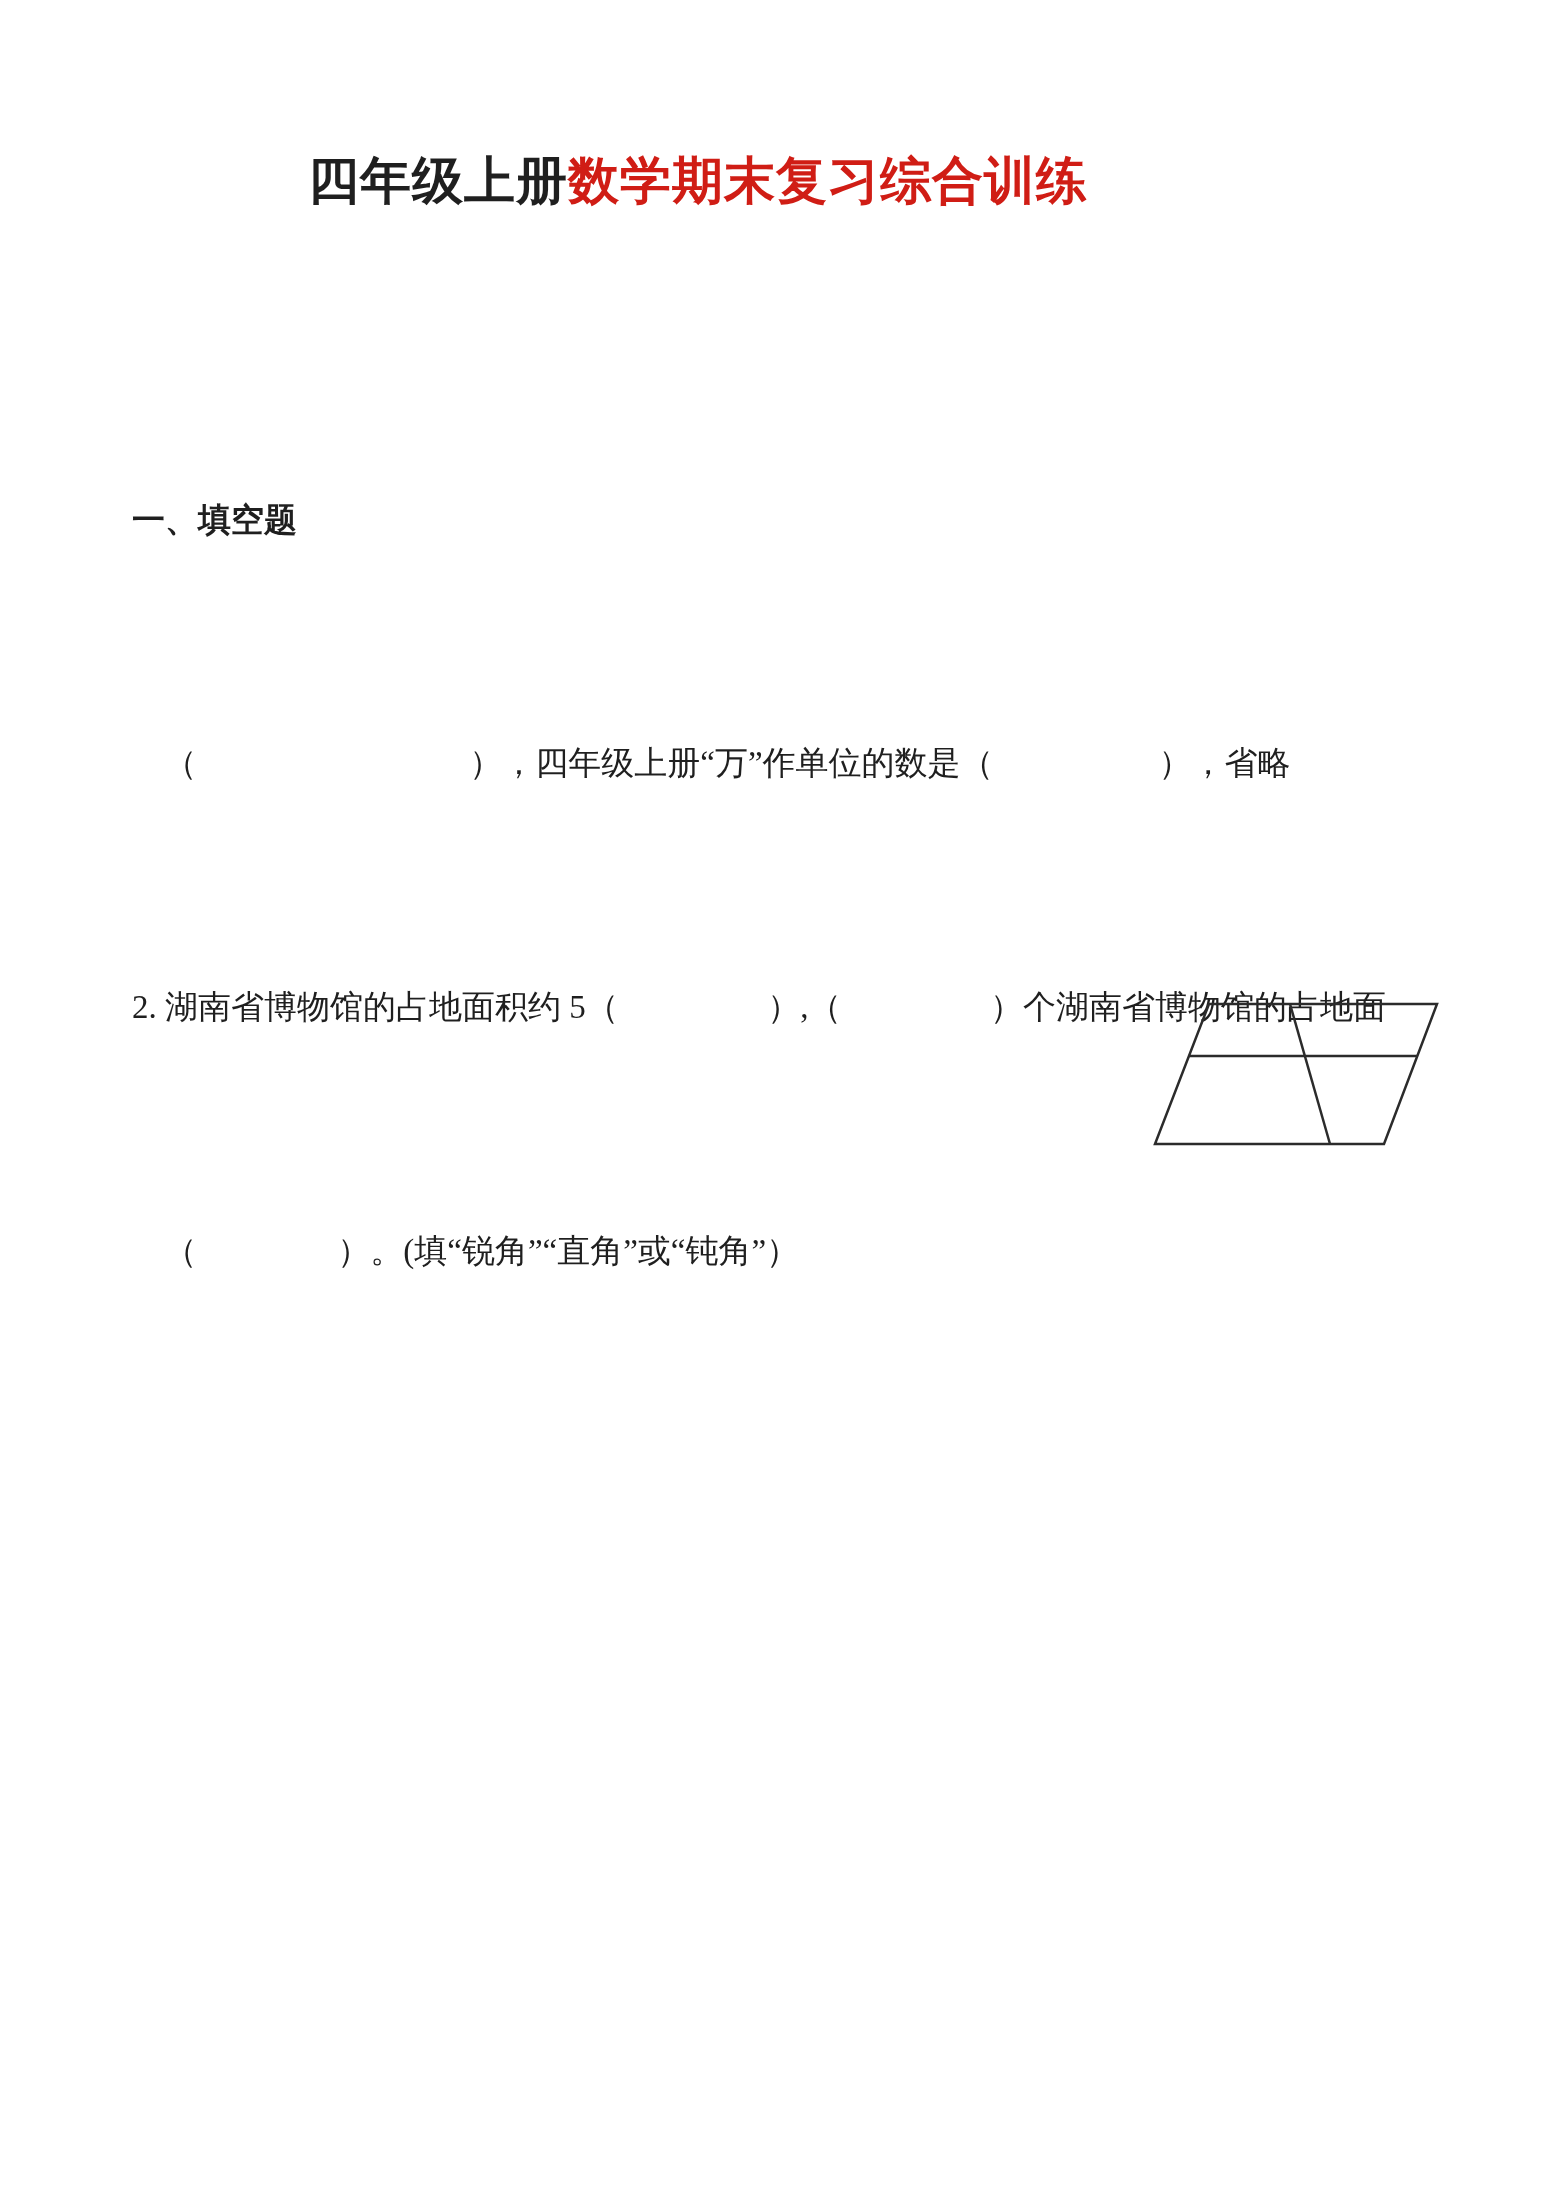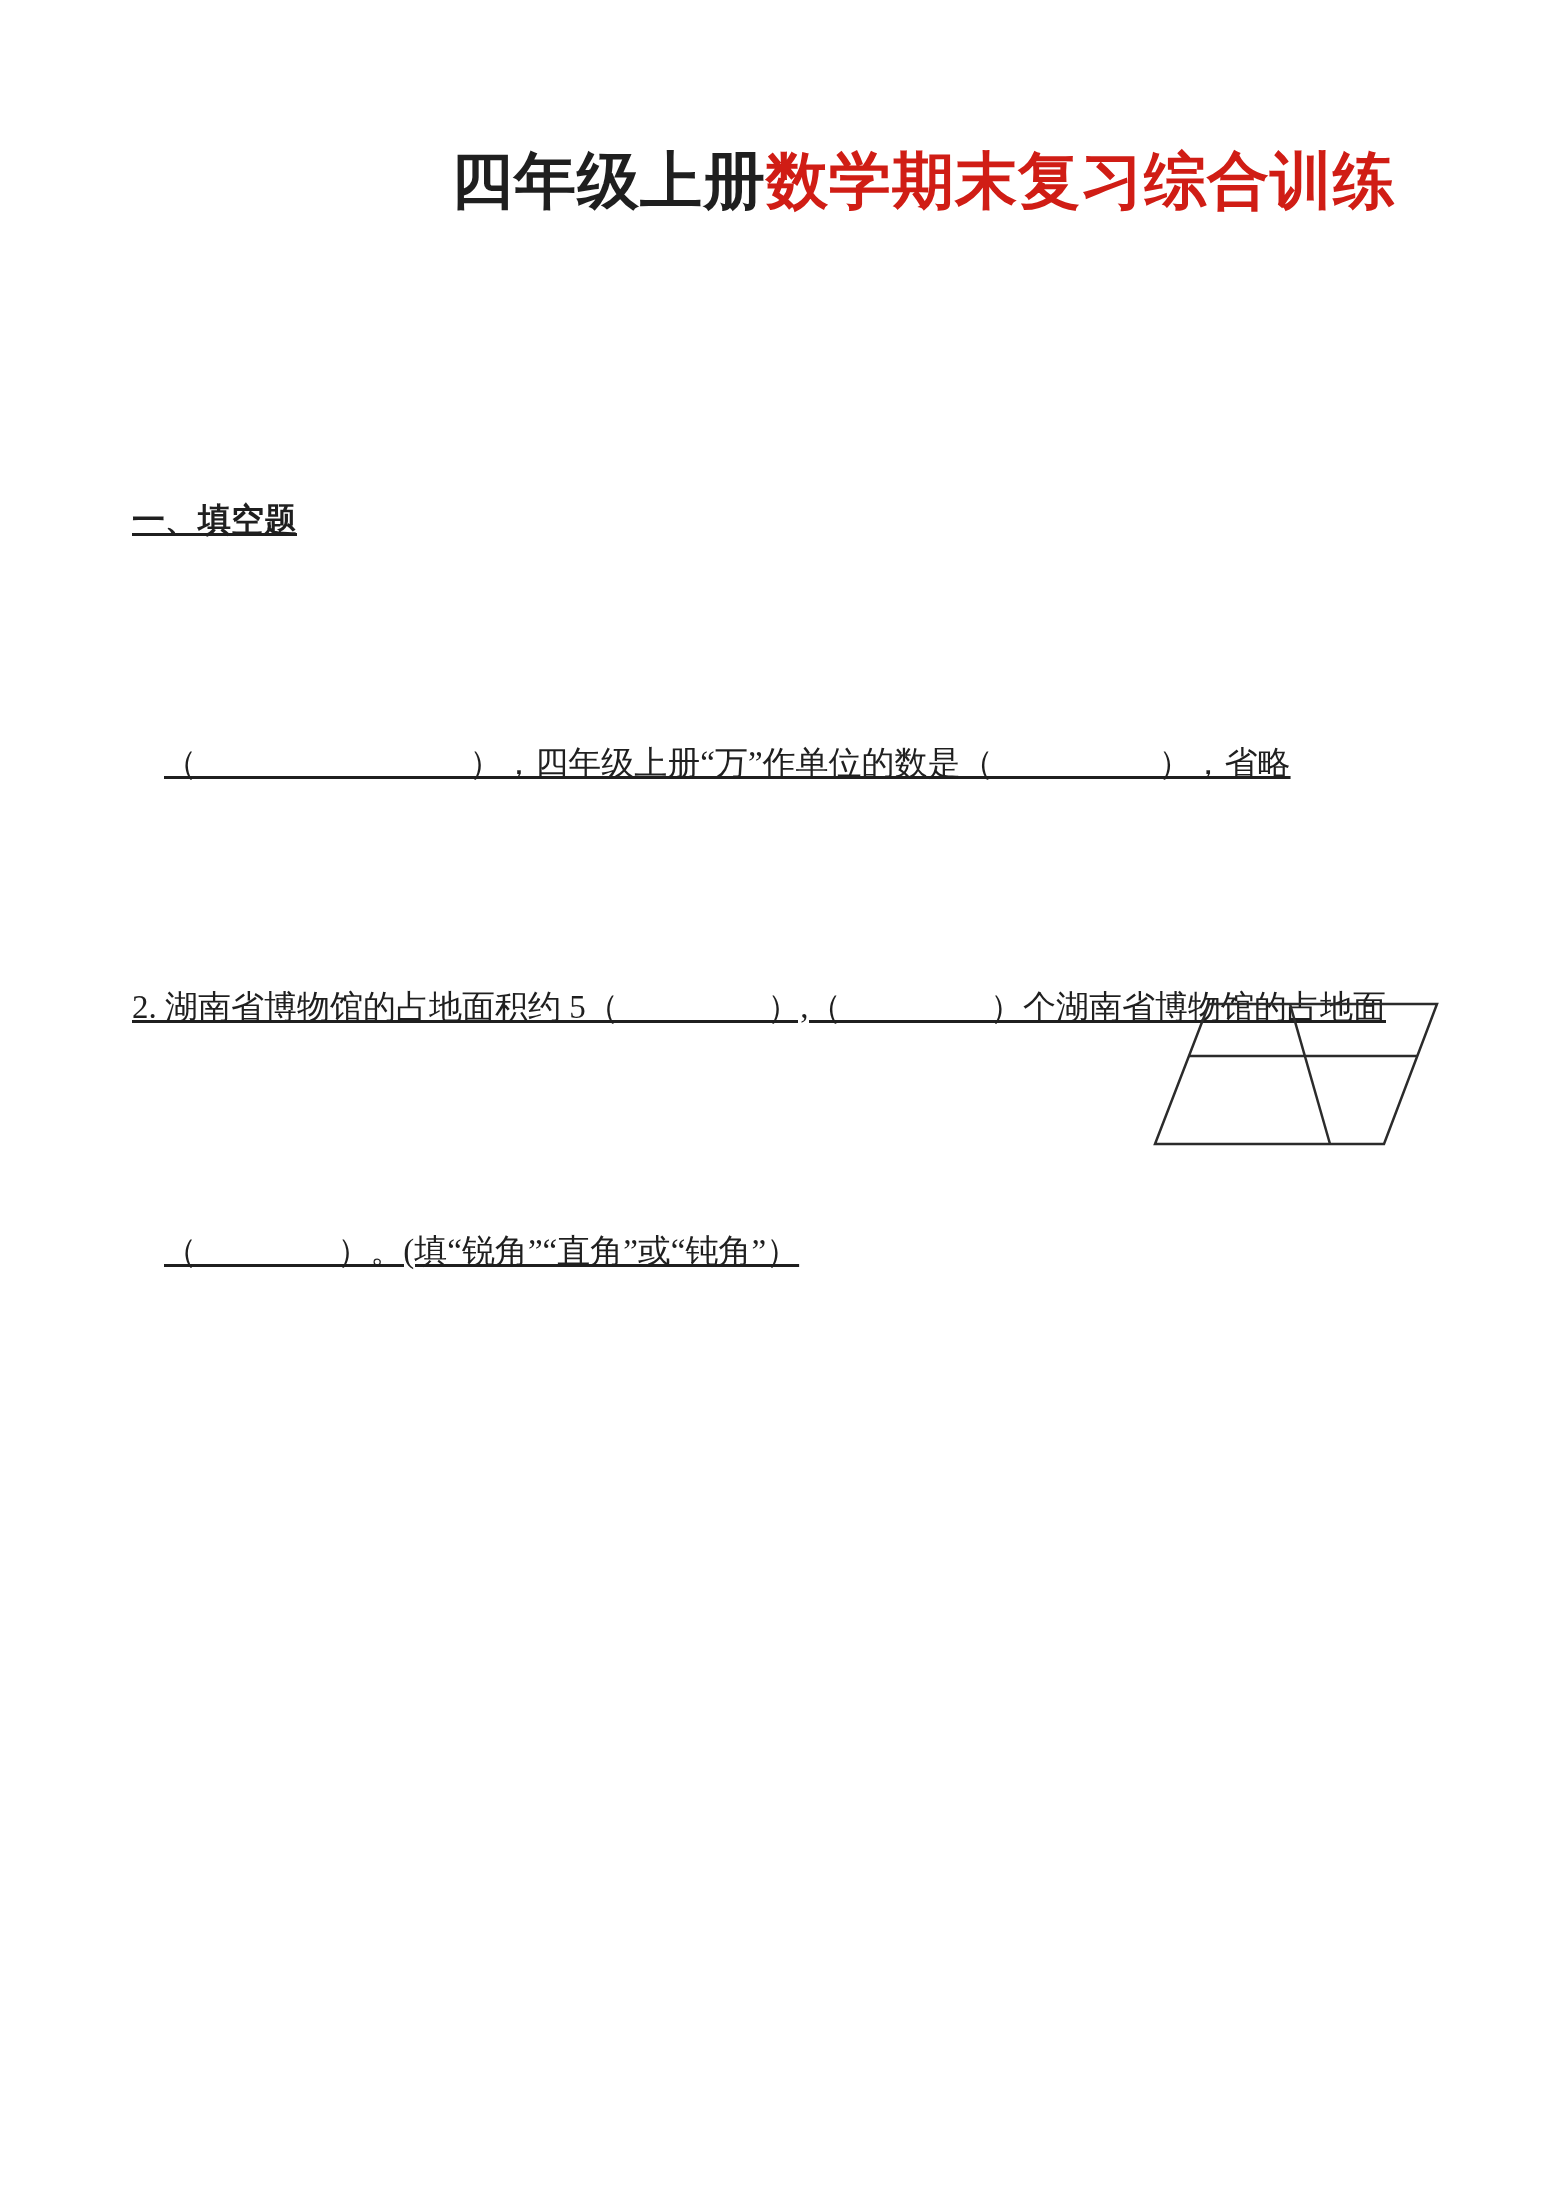--- a/index.html
+++ b/index.html
@@ -6,32 +6,32 @@
   .page{
     position:relative;
     width:1560px;height:2190px;
     background:#ffffff;
     overflow:hidden;
     font-family:"Liberation Serif","DejaVu Serif",serif;
     color:#1f1f1f;
   }
   .title{
     position:absolute;top:142px;left:0;width:1396px;
-    text-align:right;
+    text-align:center;
     font-family:"Liberation Sans","DejaVu Sans",sans-serif;
-    font-weight:900;font-size:62px;line-height:78px;
+    font-weight:900;font-size:51px;line-height:78px;
     letter-spacing:1px;white-space:nowrap;
   }
   .title .red{color:#d01d15;}
   .content{
     position:absolute;left:132px;top:306px;width:1316px;
     font-size:33px;line-height:61px;
     white-space:pre-wrap;
   }
-  .line{min-height:61px;text-decoration:underline;}
+  .line{min-height:61px;}
   .sec-heading{
     font-family:"Liberation Sans","DejaVu Sans",sans-serif;
     font-weight:bold;font-size:33px;
   }
   .ind{padding-left:32px;}
   .b{font-weight:bold;}
   .bu{font-weight:bold;text-decoration:underline;text-underline-offset:7px;text-decoration-thickness:2px;}
   .figure{
     position:absolute;left:1152px;top:999px;width:292px;height:150px;
   }

